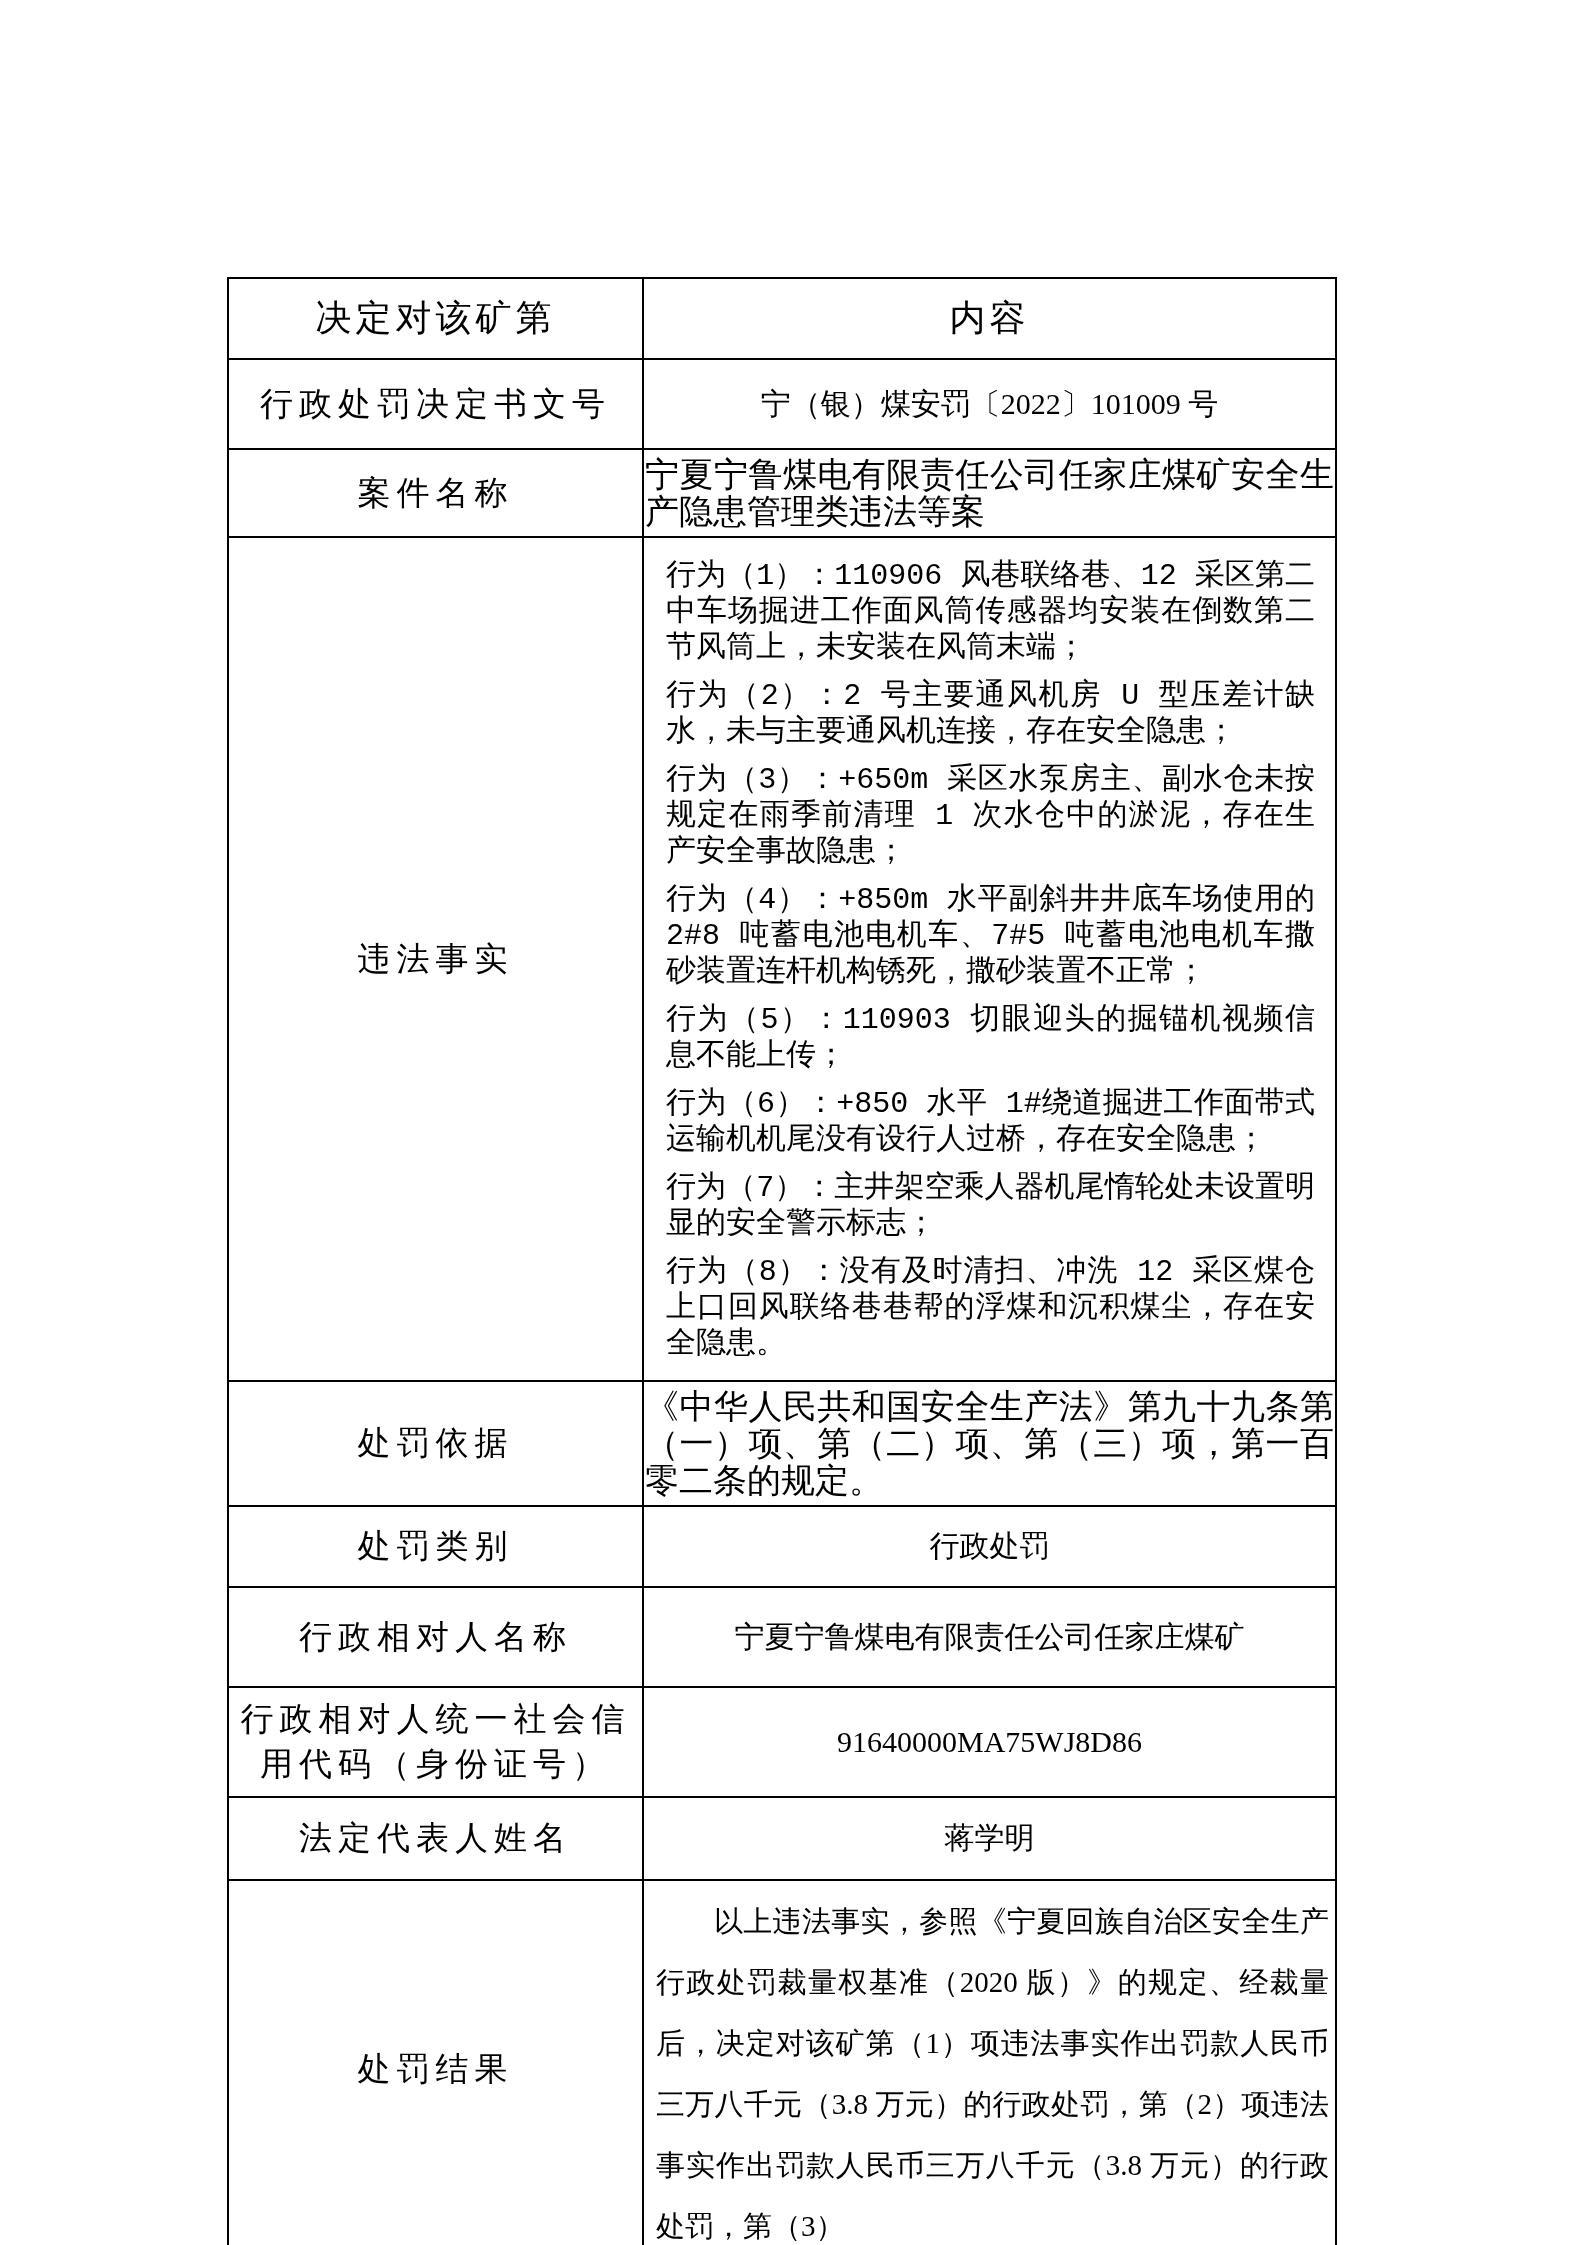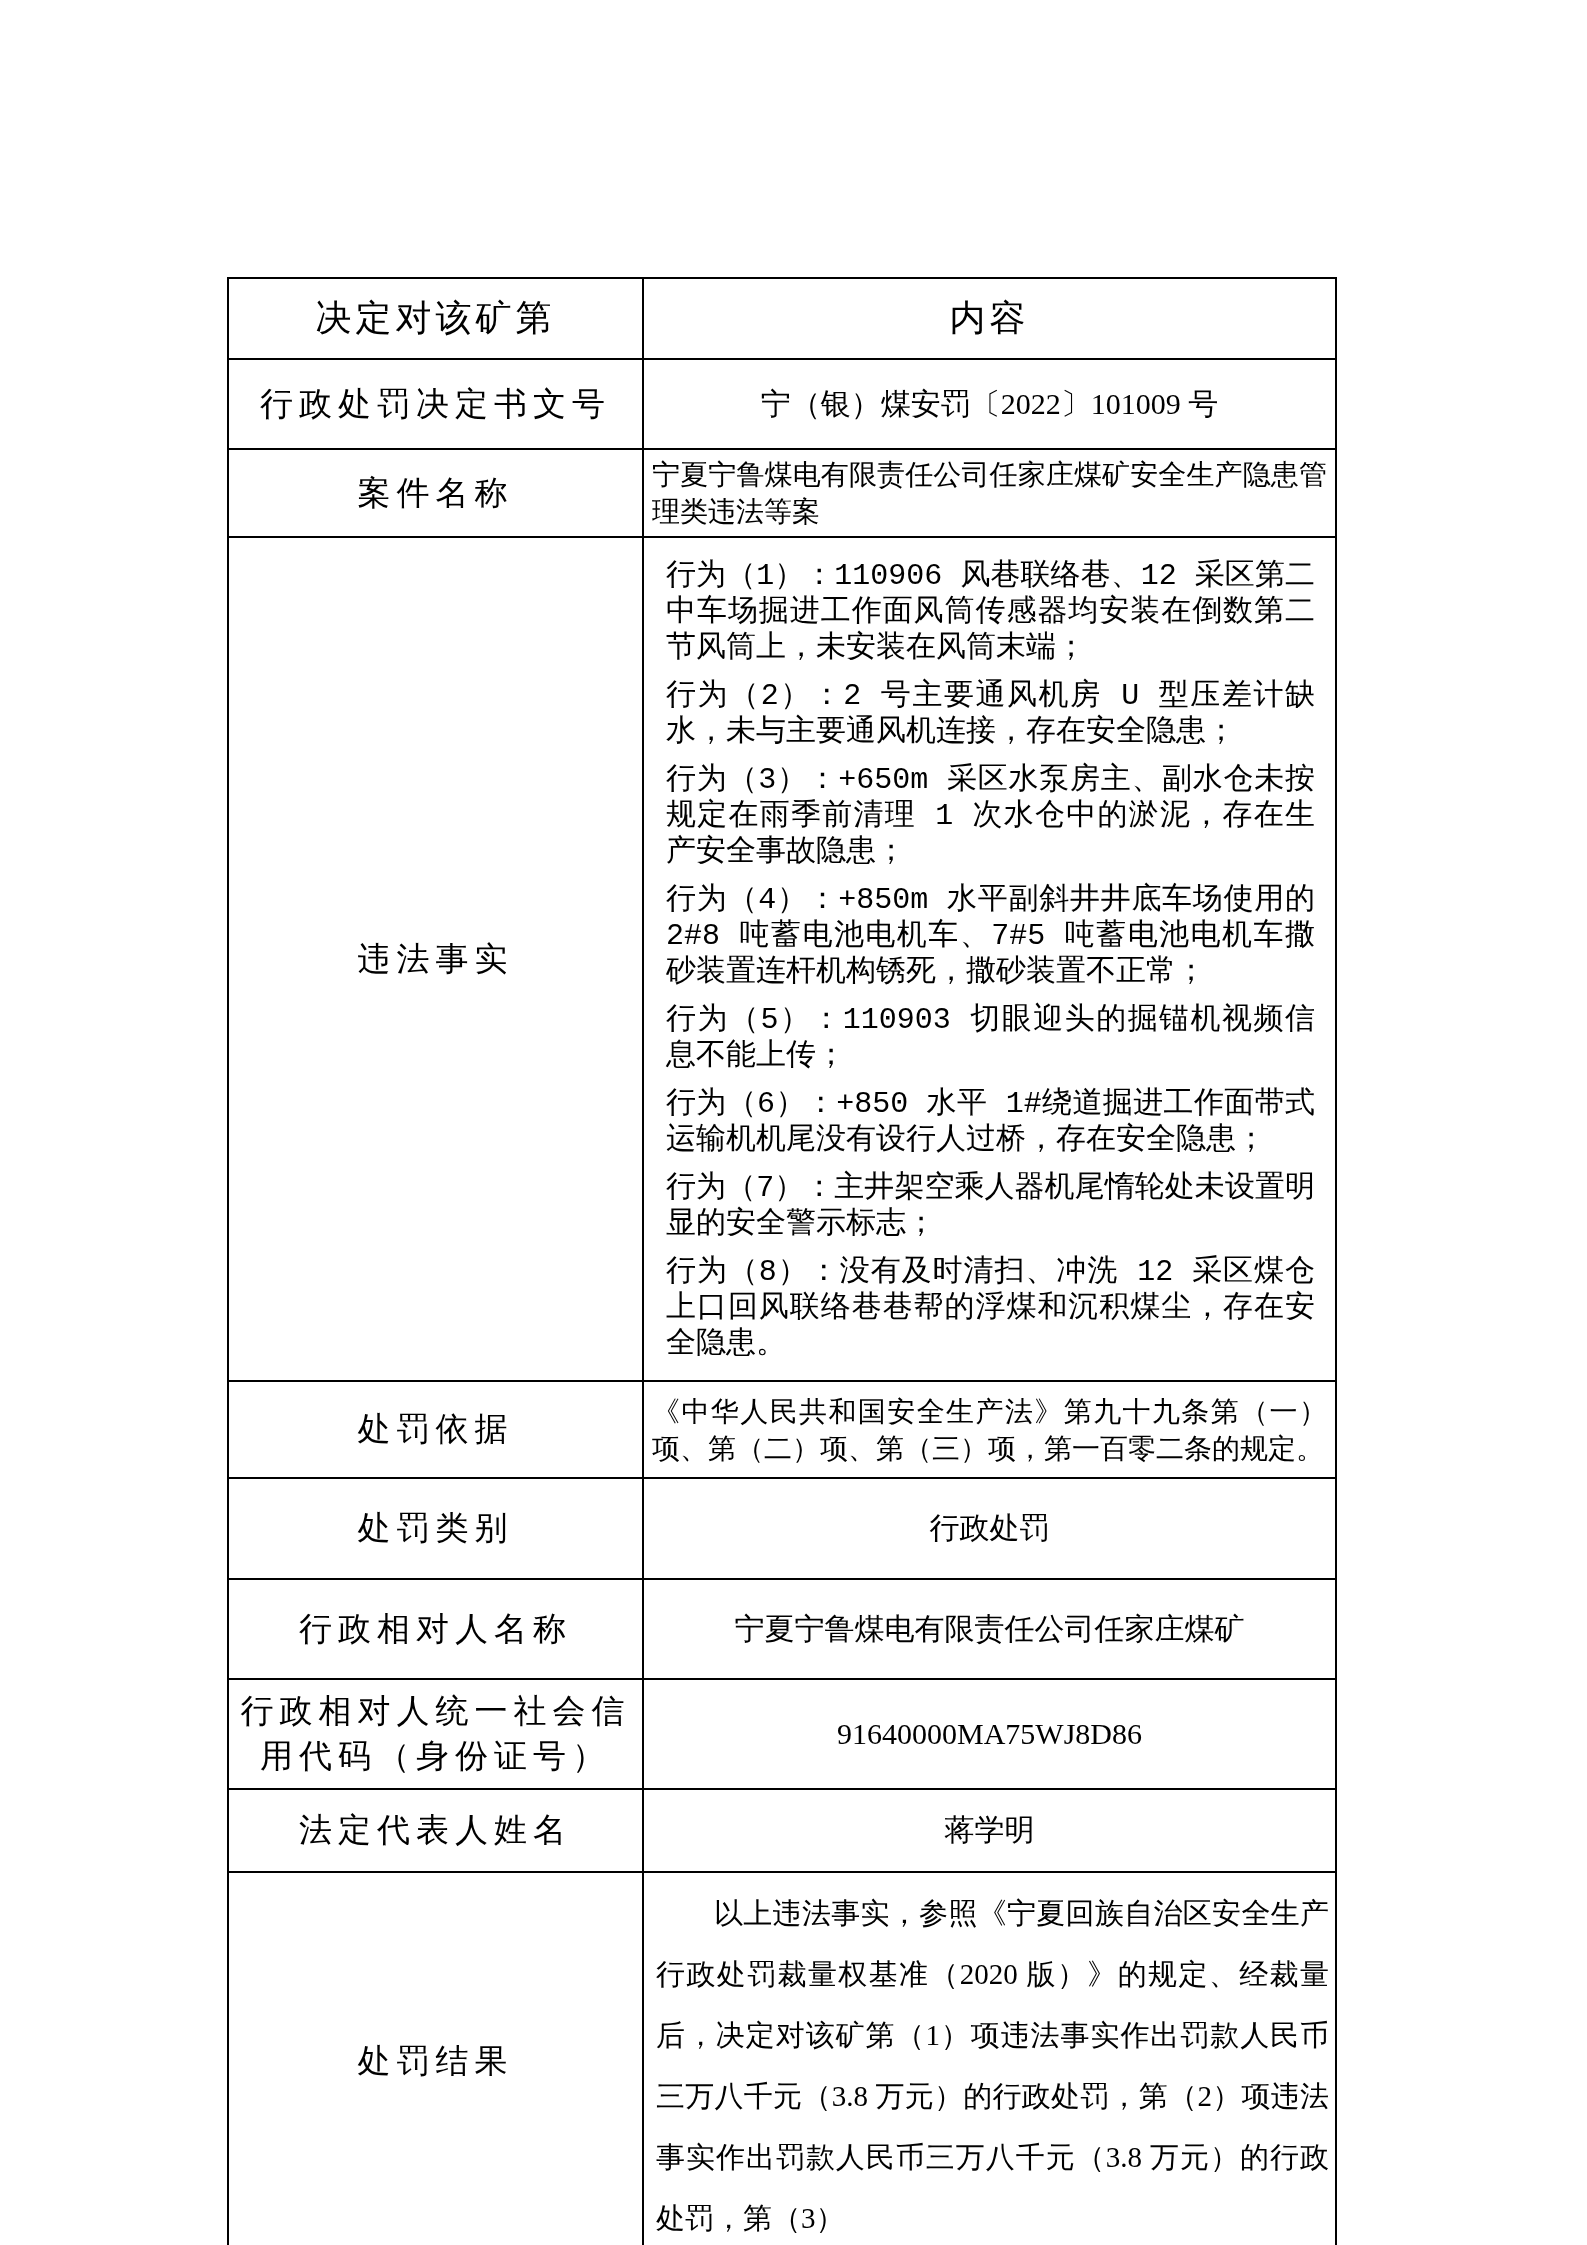--- a/index.html
+++ b/index.html
@@ -48,23 +48,23 @@
     letter-spacing: 6px;
     padding: 4px 8px;
     line-height: 1.35;
   }
   .content-center {
     font-size: 30px;
     text-align: center;
     padding: 4px 10px;
   }
   .content-left {
-    font-size: 28px;
+    font-size: 34px;
     text-align: justify;
-    padding: 6px 8px;
+    padding: 6px 1px;
     line-height: 37px;
     vertical-align: middle;
   }
   .facts-cell {
     font-size: 30px;
     text-align: justify;
     padding: 8px 8px 6px 10px;
     line-height: 36px;
     vertical-align: top;
   }
@@ -78,21 +78,21 @@
   }
   .result-cell .result-text {
     text-indent: 2em;
     margin: 0;
   }
   .row-header        { height: 81px; }
   .row-doc-number    { height: 90px; }
   .row-case-name     { height: 87px; }
   .row-facts         { height: 725px; }
   .row-basis         { height: 97px; }
-  .row-category      { height: 101px; }
+  .row-category      { height: 81px; }
   .row-party         { height: 100px; }
   .row-credit        { height: 110px; }
   .row-legal-rep     { height: 83px; }
   .row-result        { height: 312px; }
 </style>
 </head>
 <body>
 
 <div class="page">
   <table class="doc-table">

